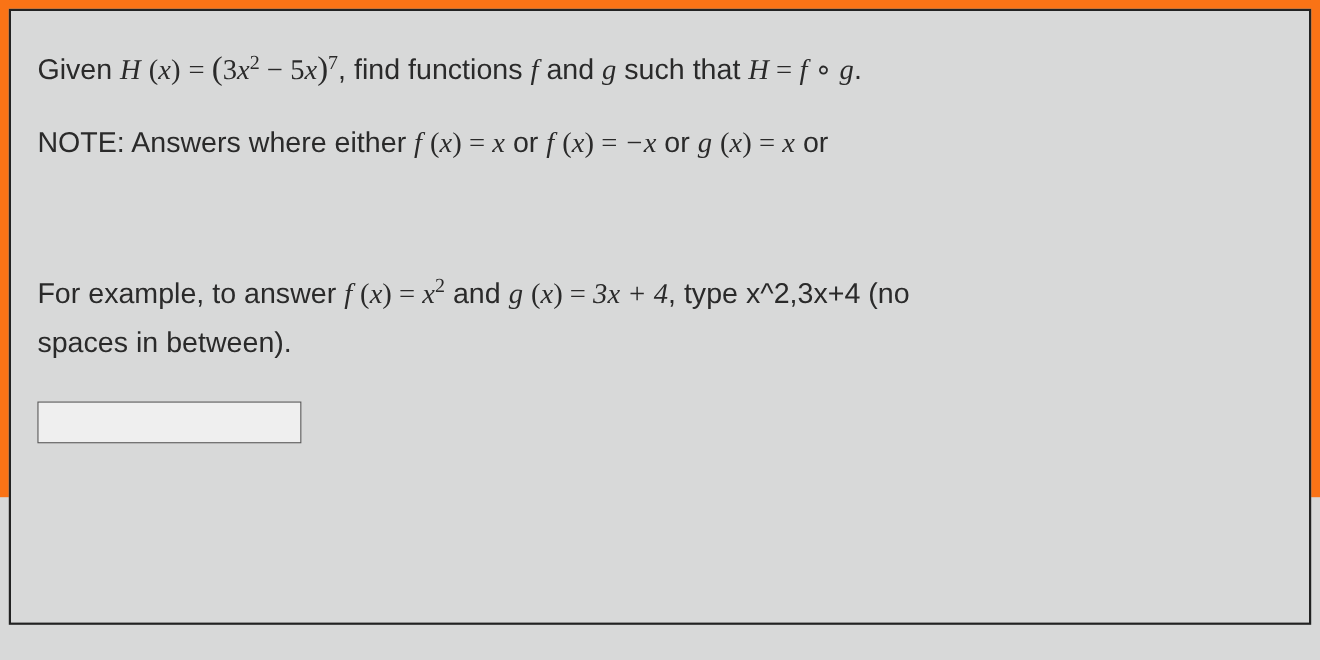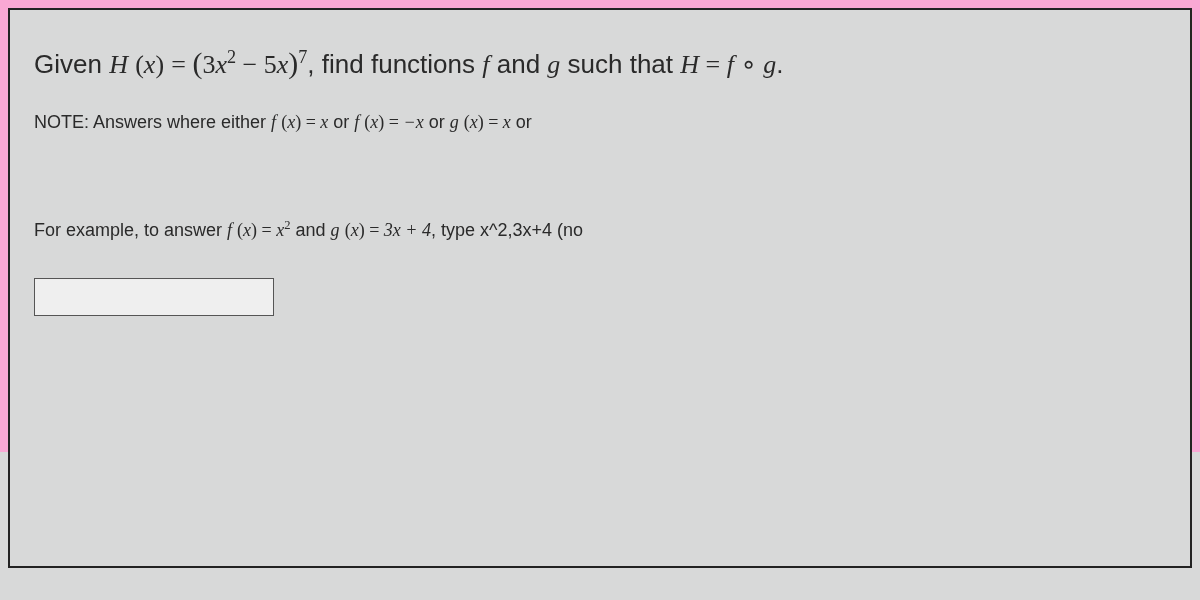--- a/index.html
+++ b/index.html
@@ -8,38 +8,38 @@
     width: 1200px;
     height: 600px;
     font-family: Arial, Helvetica, sans-serif;
     background: #d8d9d9;
   }
   .outer {
     padding: 8px;
     box-sizing: border-box;
     width: 1200px;
     height: 452px;
-    background: #f9a8d4;
+    background: #f97316;
   }
   .panel {
     border: 2px solid #222;
     background: #d8d9d9;
     padding: 28px 24px 24px 24px;
     height: 560px;
     box-sizing: border-box;
     position: relative;
   }
   .line {
     font-size: 26px;
     color: #2a2a2a;
     line-height: 1.7;
     margin-bottom: 6px;
   }
   .line2 {
-    font-size: 18px;
+    font-size: 26px;
     color: #2a2a2a;
     line-height: 1.7;
   }
   .mathit {
     font-family: "Cambria Math", "STIXGeneral", Georgia, serif;
     font-style: italic;
   }
   .mathrm {
     font-family: "Cambria Math", "STIXGeneral", Georgia, serif;
     font-style: normal;
@@ -85,24 +85,27 @@
       <span class="mathrm">(</span><span class="mathit">x</span><span class="mathrm">)</span><span class="mathrm"> = </span><span class="mathit">x</span><span> or</span>
     </div>
 
     
 
     <div class="spacer"></div>
 
     
 
     
-    <div class="line2" style="margin-top:8px;">
+    <div class="line2" style="margin-top:22px;">
       <span>For example, to answer </span><span class="mathit">f</span>
       <span class="mathrm">(</span><span class="mathit">x</span><span class="mathrm">)</span><span class="mathrm"> = </span><span class="mathit">x</span><span class="mathrm sup">2</span><span> and </span><span class="mathit">g</span>
       <span class="mathrm">(</span><span class="mathit">x</span><span class="mathrm">)</span><span class="mathrm"> = </span><span class="mathit">3x + 4</span><span>, type x^2,3x+4 (no</span>
     </div>
     
+    <div class="line2">
+      <span>spaces in between).</span>
+    </div>
 
     
     <input type="text" class="answer-box" value="" style="">
 
   </div>
 </div>
 
 </body></html>

